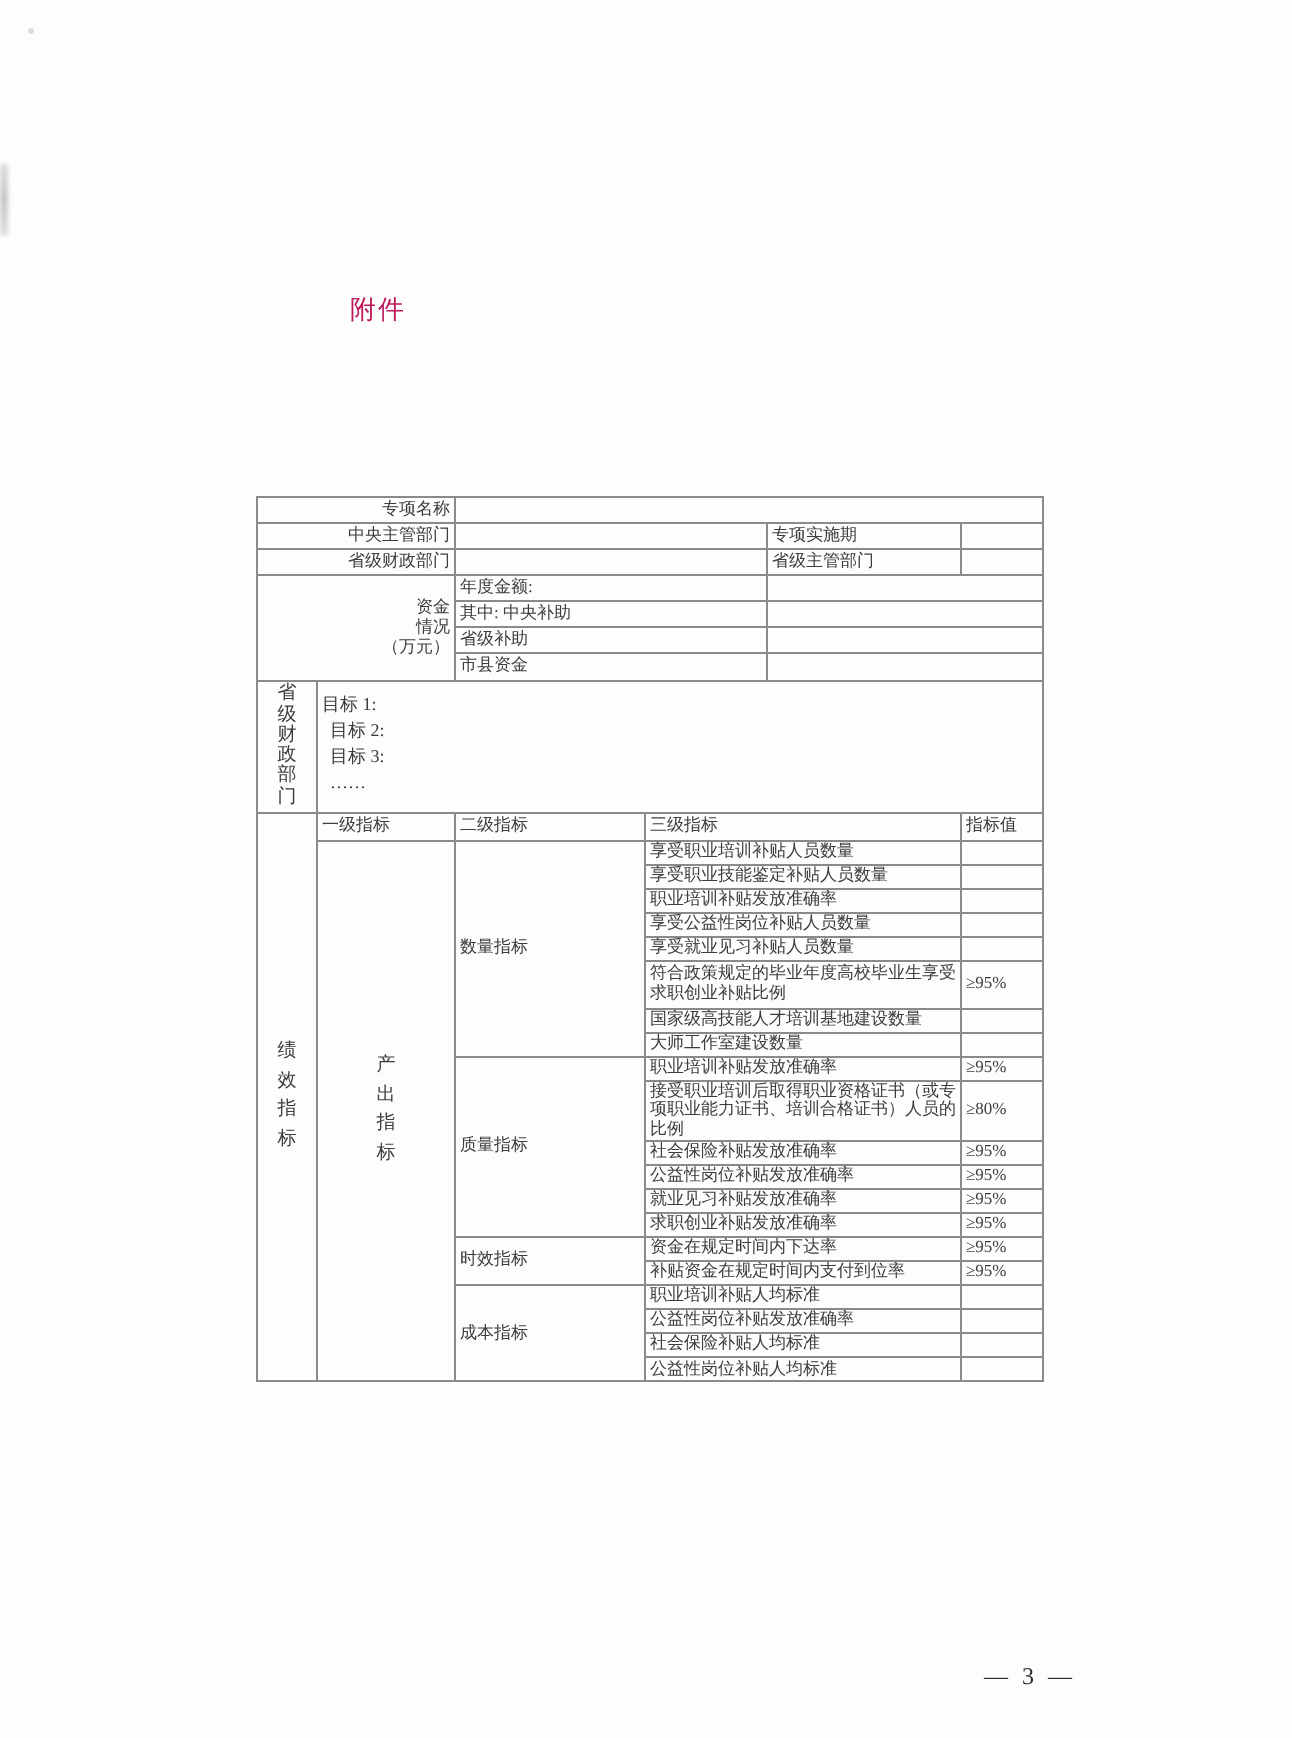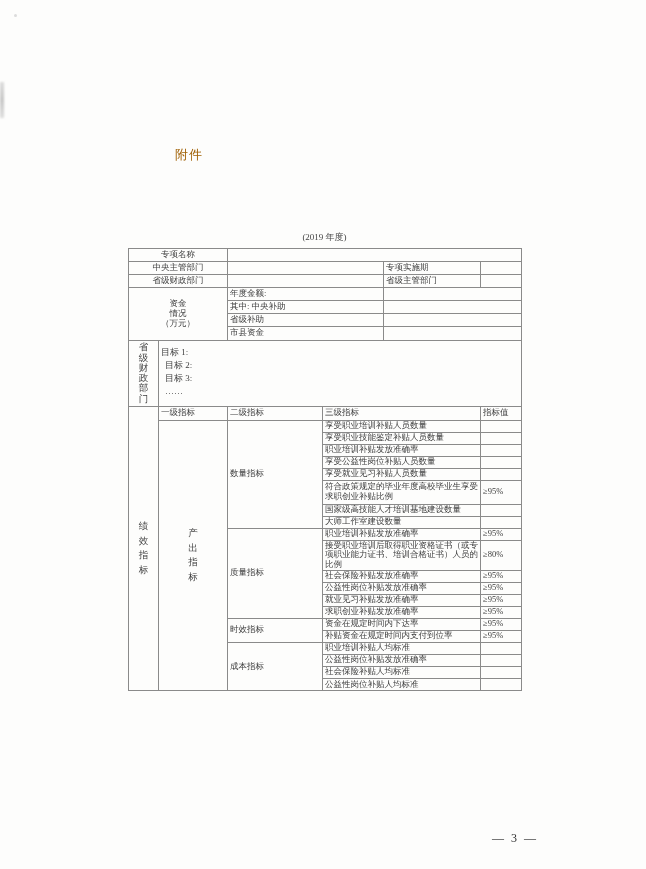--- a/index.html
+++ b/index.html
@@ -5,35 +5,35 @@
   html,body { margin:0; padding:0; background:#e9e9e9; }
   .page {
     position:relative; width:646px; height:869px; margin:0 auto;
     background:#fdfdfc; overflow:hidden;
     font-family:"Liberation Serif", serif; color:#3c3c3c;
   }
   .scan-smudge { position:absolute; left:0; top:82px; width:4px; height:36px;
     background:linear-gradient(#c2c2c2,#9a9a9a,#c6c6c6); opacity:.55; filter:blur(1px); }
   .scan-dot { position:absolute; left:14px; top:14px; width:3px; height:3px;
     border-radius:50%; background:#dcdcdc; }
-  .attachment { position:absolute; left:130px; top:146px; font-size:13px; color:#a16207;
+  .attachment { position:absolute; left:130px; top:146px; font-size:13px; color:#be185d;
     letter-spacing:1px;padding-left:45px; }
   .title { position:absolute; left:0; top:186px; width:646px; text-align:center;
     font-family:"Liberation Sans", sans-serif; font-weight:bold; font-size:16.5px;
     color:#2d2d2d; letter-spacing:1.5px; }
   .period { position:absolute; left:128px; top:231px; width:393px; text-align:center;
     font-size:9px; color:#444; }
   .doc-table { position:absolute; left:128px; top:248px; width:393px;
     border-right:1px solid #8a8a8a; border-bottom:1px solid #8a8a8a; }
   table.tbl { border-collapse:collapse; table-layout:fixed; width:393px; }
   table.tbl td { border-top:1px solid #8a8a8a; border-left:1px solid #8a8a8a;
     font-size:8.5px; line-height:1.15; padding:0 2px; vertical-align:middle;
     overflow:hidden; color:#3c3c3c; }
   tr.rA { height:13px; }
-  .lab { text-align:center; font-size:9px; }
+  .lab { text-align:right; font-size:9px; }
   .fund-left { text-align:left; padding-left:11px; }
   .fund-shift { padding-left:26px; }
   .sub-left { text-align:left; padding-left:7px; font-size:9px; }
   .vcell { padding:0; }
   .vtext { width:11px; margin:0 auto; font-size:9.5px; line-height:1.55;
     word-break:break-all; text-align:center; }
   .vtext.tight { line-height:1.08; }
   .goals { vertical-align:top; padding:5px 0 0 8px;margin-left:24px; }
   .goals div { height:13px; font-size:9px; }
   .goals div:not(:first-child) { padding-left:4px; }
@@ -49,21 +49,20 @@
 </style>
 </head>
 <body>
 
 <div class="page">
 
   <div class="scan-smudge"></div>
   <div class="scan-dot"></div>
 
   <div class="attachment">附件</div>
-  <div class="period">(2019 年度)</div>
 
   <div class="doc-table">
 
     <table class="tbl">
       <colgroup>
           <col style="width:99px">
           <col style="width:156px">
           <col style="width:97px">
           <col style="width:41px">
         </colgroup>

